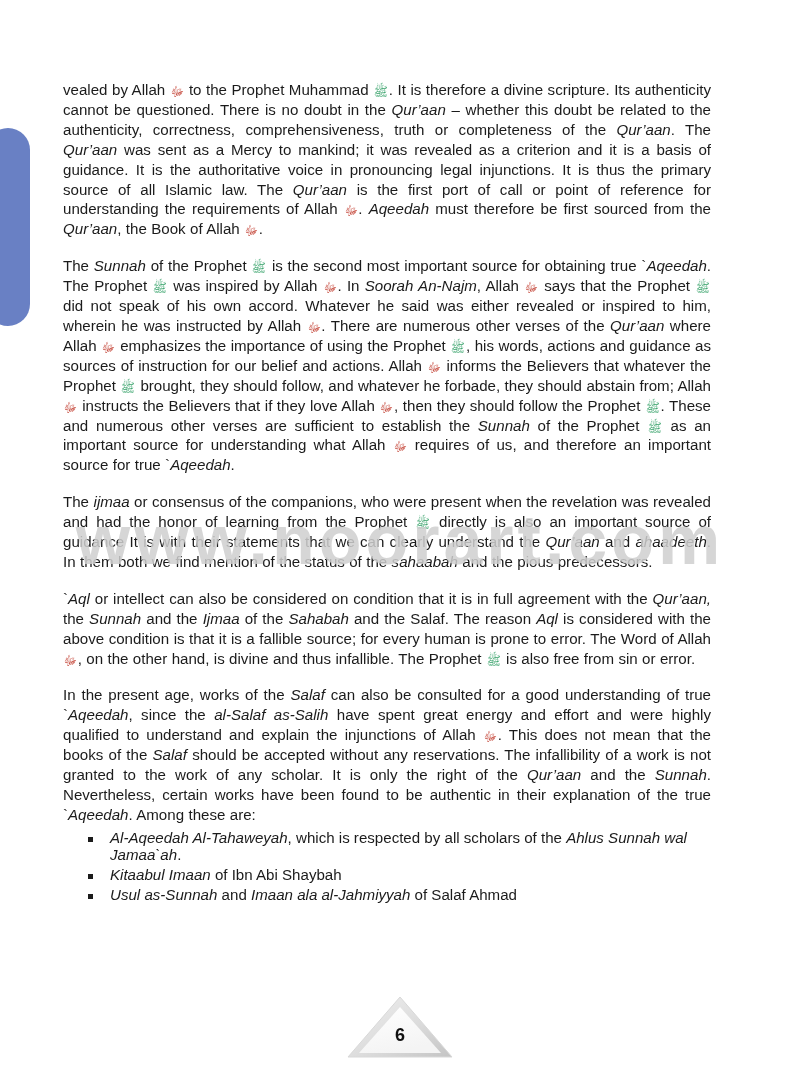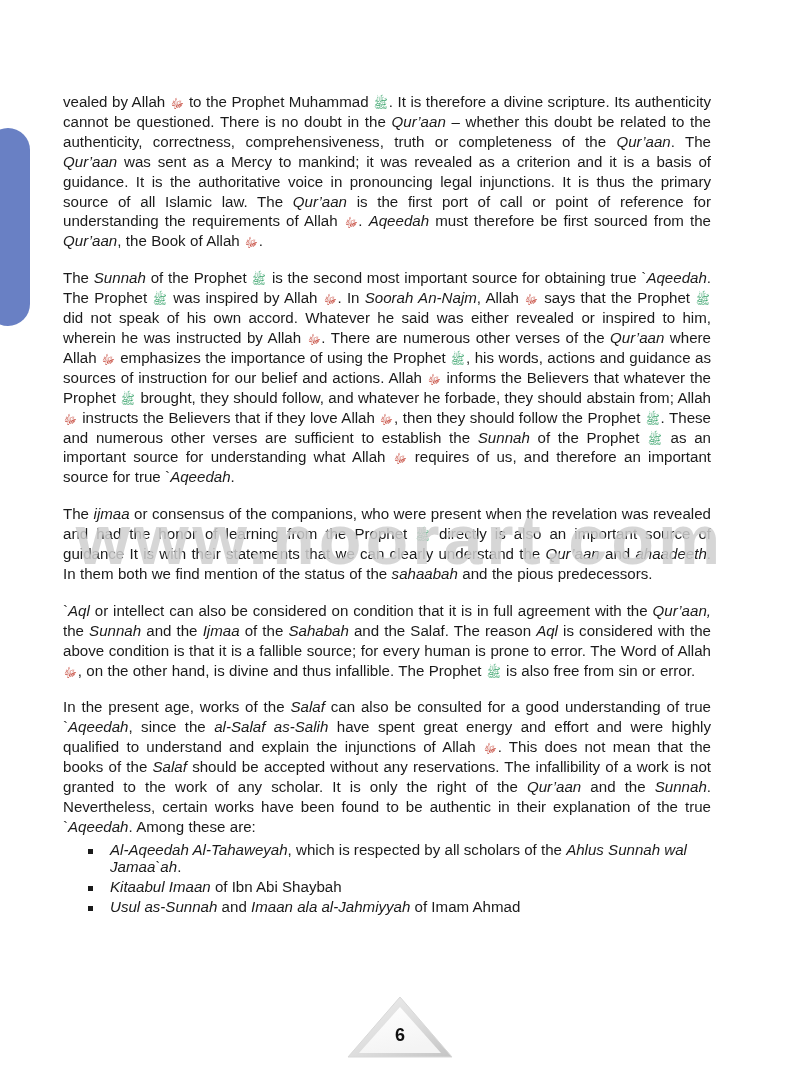--- a/index.html
+++ b/index.html
@@ -50,21 +50,21 @@
     letter-spacing: 4px;
     color: #cfcfcf;
     opacity: 0.85;
     white-space: nowrap;
     font-weight: 700;
   }
 
   .content {
     position: absolute;
     left: 63px;
-    top: 92px;
+    top: 80px;
     width: 648px;
     z-index: 2;
   }
 
   p.para {
     margin: 0 0 17px 0;
     font-size: 15.1px;
     line-height: 19.9px;
     color: #1b1b1b;
     text-align: justify;
@@ -166,21 +166,21 @@
 
     <p class="para"><span>The </span><em>ijmaa</em><span> or consensus of the companions, who were present when the revelation was revealed and had the honor of learning from the Prophet </span><span class="hon hon-prophet">ﷺ</span><span> directly is also an important source of guidance It is with their statements that we can clearly understand the </span><em>Qur’aan</em><span> and </span><em>ahaadeeth</em><span>. In them both we find mention of the status of the </span><em>sahaabah</em><span> and the pious predecessors.</span></p>
 
     <p class="para"><span>`</span><em>Aql</em><span> or intellect can also be considered on condition that it is in full agreement with the </span><em>Qur’aan,</em><span> the </span><em>Sunnah</em><span> and the </span><em>Ijmaa</em><span> of the </span><em>Sahabah</em><span> and the Salaf. The reason </span><em>Aql</em><span> is considered with the above condition is that it is a fallible source; for every human is prone to error. The Word of Allah </span><span class="hon hon-allah">ﷻ</span><span>, on the other hand, is divine and thus infallible. The Prophet </span><span class="hon hon-prophet">ﷺ</span><span> is also free from sin or error.</span></p>
 
     <p class="para last"><span>In the present age, works of the </span><em>Salaf</em><span> can also be consulted for a good understanding of true `</span><em>Aqeedah</em><span>, since the </span><em>al-Salaf as-Salih</em><span> have spent great energy and effort and were highly qualified to understand and explain the injunctions of Allah </span><span class="hon hon-allah">ﷻ</span><span>. This does not mean that the books of the </span><em>Salaf</em><span> should be accepted without any reservations. The infallibility of a work is not granted to the work of any scholar. It is only the right of the </span><em>Qur’aan</em><span> and the </span><em>Sunnah</em><span>. Nevertheless, certain works have been found to be authentic in their explanation of the true `</span><em>Aqeedah</em><span>. Among these are:</span></p>
 
     <ul class="booklist">
       <li><span class="bullet"></span><em>Al-Aqeedah Al-Tahaweyah</em><span>, which is respected by all scholars of the </span><em>Ahlus Sunnah wal Jamaa`ah</em><span>.</span></li>
       <li><span class="bullet"></span><em>Kitaabul Imaan</em><span> of Ibn Abi Shaybah</span><em></em><span></span></li>
-      <li><span class="bullet"></span><em>Usul as-Sunnah</em><span> and </span><em>Imaan ala al-Jahmiyyah</em><span> of Imam Ahmad</span></li>
+      <li><span class="bullet"></span><em>Usul as-Sunnah</em><span> and </span><em>Imaan ala al-Jahmiyyah</em><span> of Salaf Ahmad</span></li>
     </ul>
 
   </div>
 
   <div class="page-badge">
     <div class="tri-wrap">
       <svg width="108" height="64" viewBox="0 0 108 64">
         <defs>
           <linearGradient id="triOuter" x1="0" y1="0" x2="1" y2="1">
             <stop offset="0%" stop-color="#f0f0f0"></stop>

